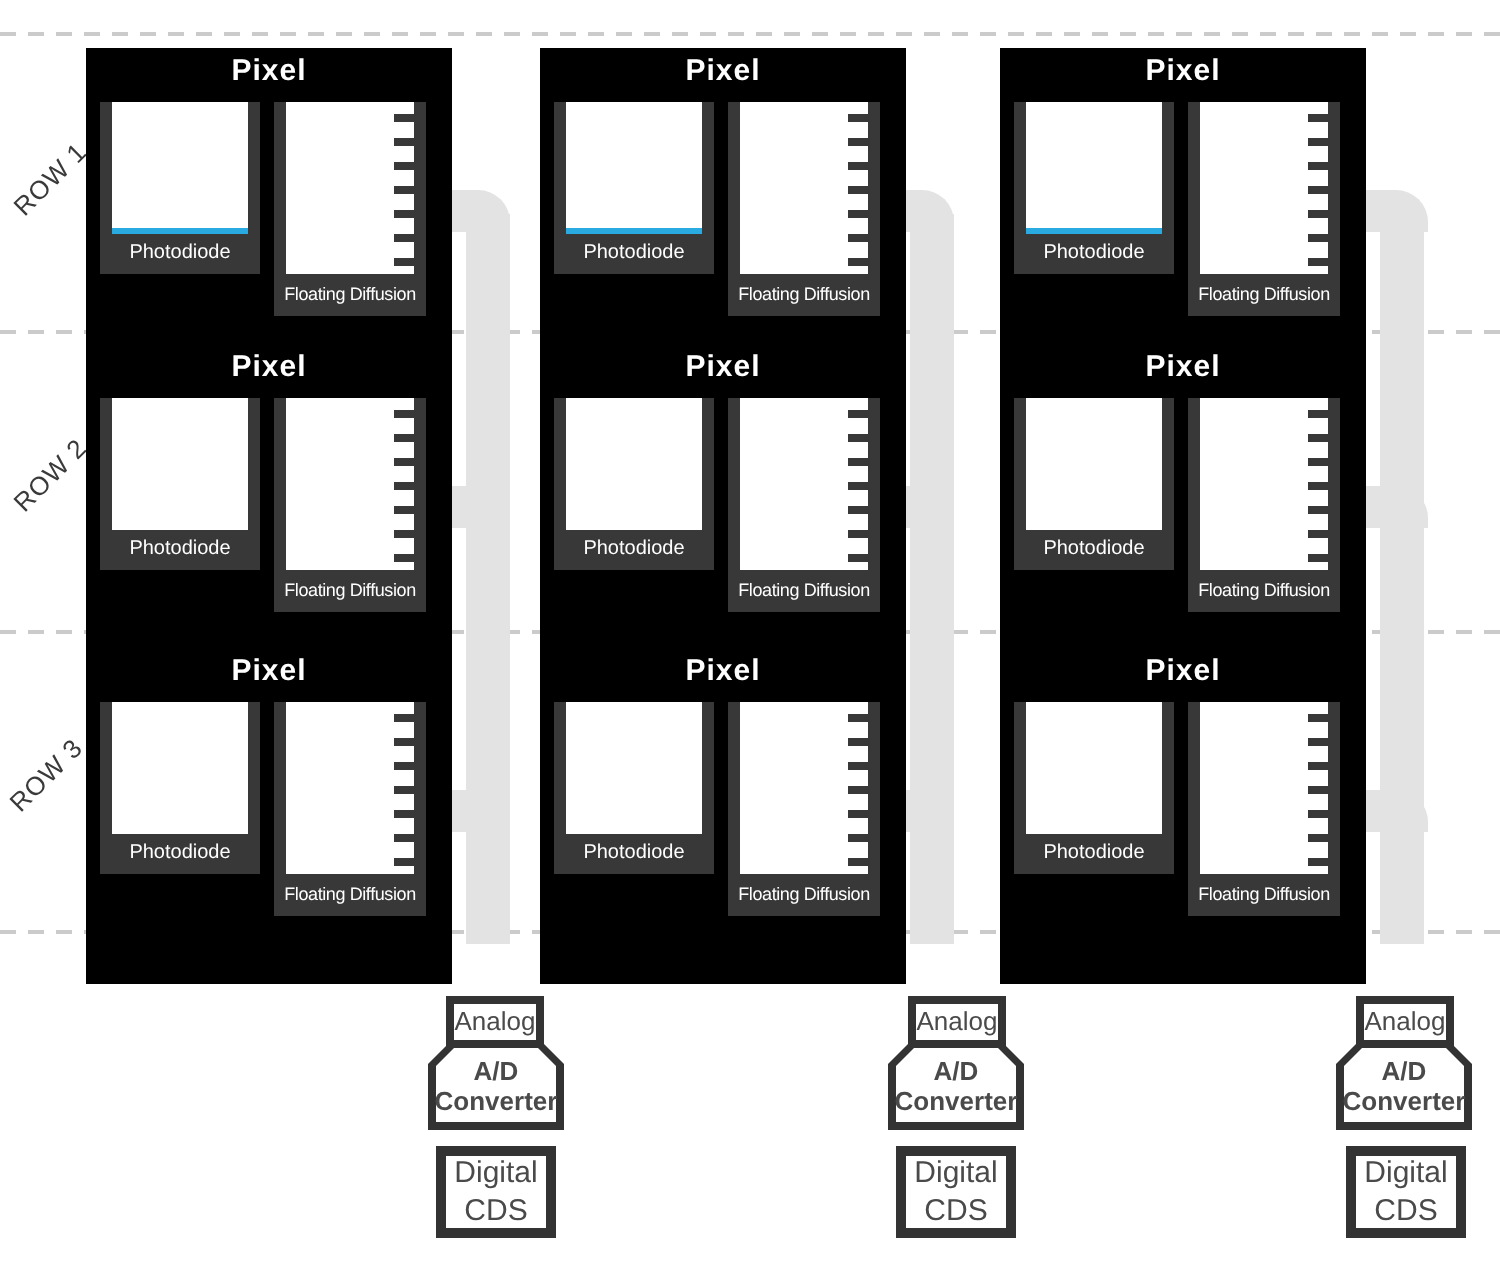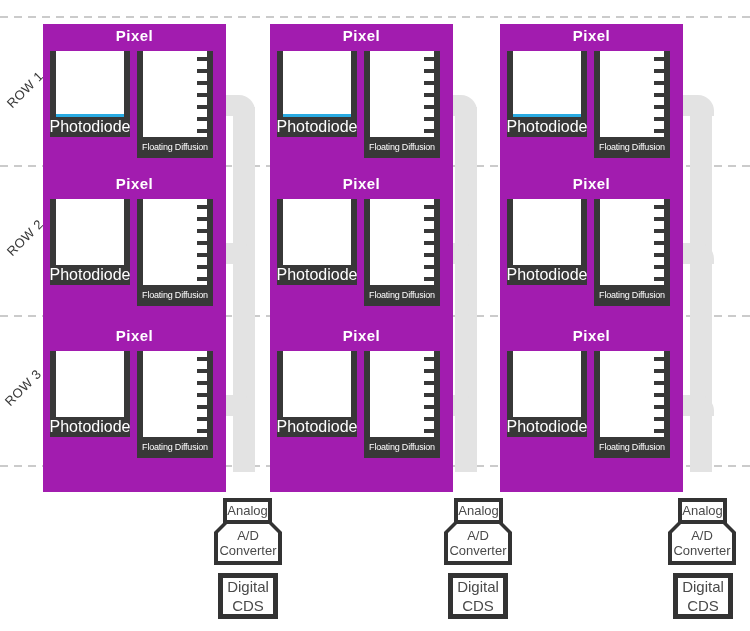--- a/index.html
+++ b/index.html
@@ -18,49 +18,49 @@
   .rl1{left:-7px;top:82px}.rl2{left:-7px;top:230px}.rl3{left:-9px;top:380px}
 
   
   .bus{position:absolute;width:22px;top:107px;height:365px;background:#e3e3e3;}
   .bus1{left:233px}.bus2{left:455px}.bus3{left:690px}
   .eb{position:absolute;height:21px;background:#e3e3e3;border-radius:0 16px 0 0;}
   .ebr1{top:95px}.ebr2{top:243px}.ebr3{top:395px}
   .ebc1{left:214px;width:41px}.ebc2{left:441px;width:36px}.ebc3{left:670px;width:44px}
 
   
-  .pb{position:absolute;width:183px;height:168px;background:#a21caf;}
+  .pb{position:absolute;width:183px;height:168px;background:#000000;}
   .c1{left:43px}.c2{left:270px}.c3{left:500px}
   .r1{top:24px}.r2{top:172px}.r3{top:324px}
   .ptitle{position:absolute;left:0;right:0;top:3px;text-align:center;color:#fff;
           font-weight:bold;font-size:15px;letter-spacing:.5px;}
 
   .vessel{position:absolute;background:#383838;}
   .pd{left:7px;top:27px;width:80px;height:86px;}
   .fd{left:94px;top:27px;width:76px;height:107px;}
   .inter{position:absolute;top:0;left:6px;right:6px;background:#fff;}
   .pd .inter{bottom:20px}.fd .inter{bottom:21px}
   .vlabel{position:absolute;left:-1px;right:-1px;bottom:0;color:#fff;text-align:center;white-space:nowrap;}
-  .pd .vlabel{height:20px;line-height:20px;font-size:16px;}
+  .pd .vlabel{height:20px;line-height:20px;font-size:10px;}
   .fd .vlabel{height:21px;line-height:21px;font-size:9px;letter-spacing:-.2px;}
   .charge{position:absolute;left:0;right:0;bottom:0;height:3px;background:#29abe2;}
   .ticks{position:absolute;right:0;top:6px;width:10px;height:76px;
          background:repeating-linear-gradient(to bottom,#383838 0 4px,rgba(0,0,0,0) 4px 12px);}
 
   
   .rbox{position:absolute;background:#fff;border:4px solid #333;box-sizing:border-box;
         display:flex;flex-direction:column;align-items:center;justify-content:center;
         color:#4a4a4a;text-align:center;}
   .analog{width:49px;height:39px;top:498px;font-size:13px;line-height:15px;}
   .an1{left:223px}.an2{left:454px}.an3{left:678px}
   .digital{width:60px;height:46px;top:573px;border-width:5px;font-size:15px;line-height:19px;}
   .dg1{left:218px}.dg2{left:448px}.dg3{left:673px}
 
   .adc{position:absolute;width:68px;height:45px;top:520px;background:#333;
-       clip-path:polygon(12px 0,calc(100% - 12px) 0,100% 12px,100% 100%,0 100%,0 12px);}
+       clip-path:polygon(12px 0,calc(100% - 12px) 0,100% 12px,100% 100%,0 100%,0 12px);font-weight:bold;}
   .ad1{left:214px}.ad2{left:444px}.ad3{left:668px}
   .adc-in{position:absolute;left:4px;top:4px;right:4px;bottom:4px;background:#fff;
           clip-path:polygon(9px 0,calc(100% - 9px) 0,100% 9px,100% 100%,0 100%,0 9px);}
   .adc-txt{position:absolute;left:0;top:0;right:0;bottom:0;display:flex;flex-direction:column;
            align-items:center;justify-content:center;font-size:13px;line-height:15px;color:#4a4a4a;}
 </style>
 </head>
 <body>
 
 <div class="stage">

